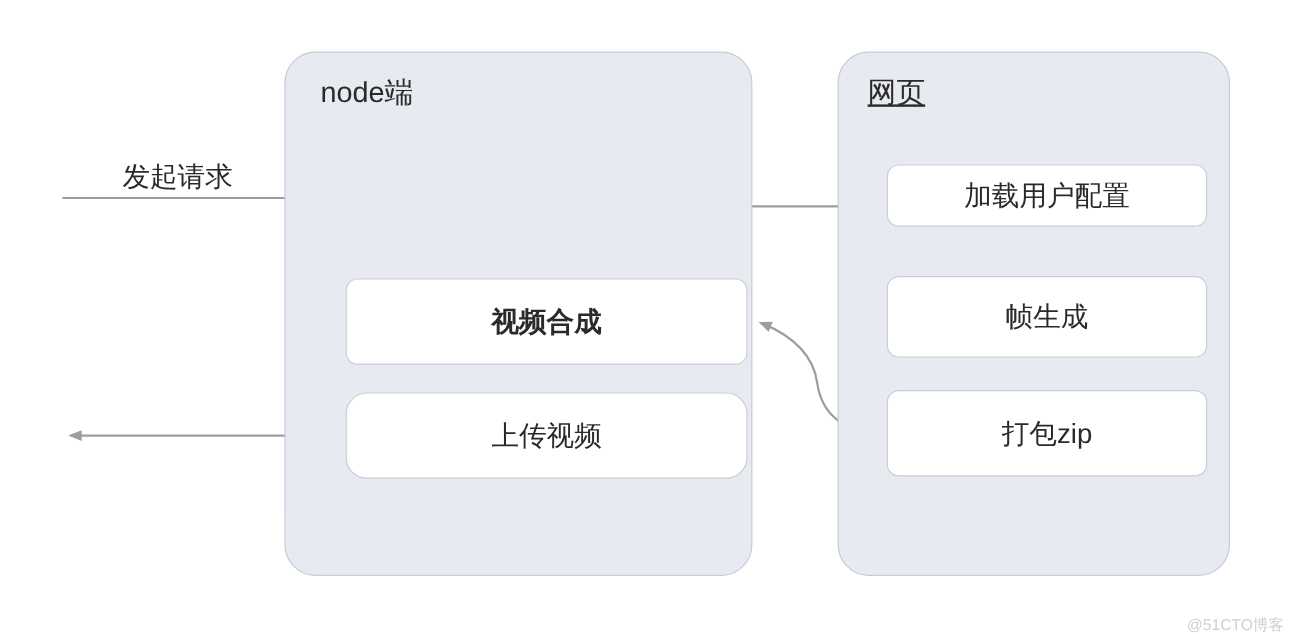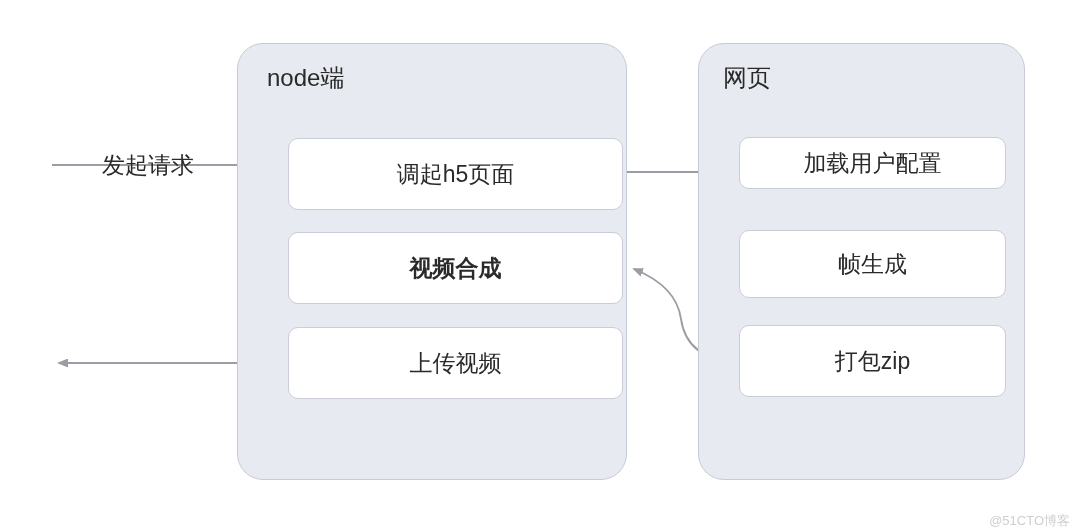--- a/index.html
+++ b/index.html
@@ -51,21 +51,20 @@
     font-size: 23px;
     color: var(--text, #2a2a2a);
     white-space: nowrap;
   }
   .edge-label {
     position: absolute;
     font-size: 23px;
     color: var(--text, #2a2a2a);
     text-align: center;
     white-space: nowrap;
-    margin-top: 18px;
   }
   .watermark {
     position: absolute;
     right: 10px;
     top: 500px;
     font-size: 13px;
     color: var(--watermark, #cfcfcf);
     white-space: nowrap;
     margin-top: 12px;
   }
@@ -85,27 +84,26 @@
     <path class="line" d="M622 172 L734 172" marker-end="url(#ah)"></path>
     <path class="line" d="M871 211 L871 224" marker-end="url(#ah)"></path>
     <path class="line" d="M871 304 L871 318" marker-end="url(#ah)"></path>
     <path class="line" d="M737 362 C 697 360 684 340 681 319 C 678 297 661 280 634 269" marker-end="url(#ah)"></path>
     <path class="line" d="M454 306 L454 320" marker-end="url(#ah)"></path>
     <path class="line" d="M286 363 L59 363" marker-end="url(#ah)"></path>
   </svg>
 
   <div class="group" style="left:237px; top:43px; width:390px; height:437px;">
     <div class="group-title" style="left:29px; top:20px;">node端</div>
-    <div class="node-box" style="left:50px; top:94px; width:335px; height:72px;">调起h5页面</div>
     <div class="node-box" style="left:50px; top:188px; width:335px; height:72px;font-weight:bold;">视频合成</div>
-    <div class="node-box" style="left:50px; top:283px; width:335px; height:72px;">上传视频</div>
+    <div class="node-box" style="left:50px; top:283px; width:335px; height:72px;border-radius:18px;">上传视频</div>
   </div>
 
   <div class="group" style="left:698px; top:43px; width:327px; height:437px;">
-    <div class="group-title" style="left:24px; top:20px;">网页</div>
+    <div class="group-title" style="left:24px; top:20px;text-decoration:underline;">网页</div>
     <div class="node-box" style="left:40px; top:93px; width:267px; height:52px;">加载用户配置</div>
     <div class="node-box" style="left:40px; top:186px; width:267px; height:68px;">帧生成</div>
     <div class="node-box" style="left:40px; top:281px; width:267px; height:72px;">打包zip</div>
   </div>
 
   <div class="edge-label" style="left:88px; top:132px; width:120px;">发起请求</div>
 
   <div class="watermark">@51CTO博客</div>
 
 </div>

